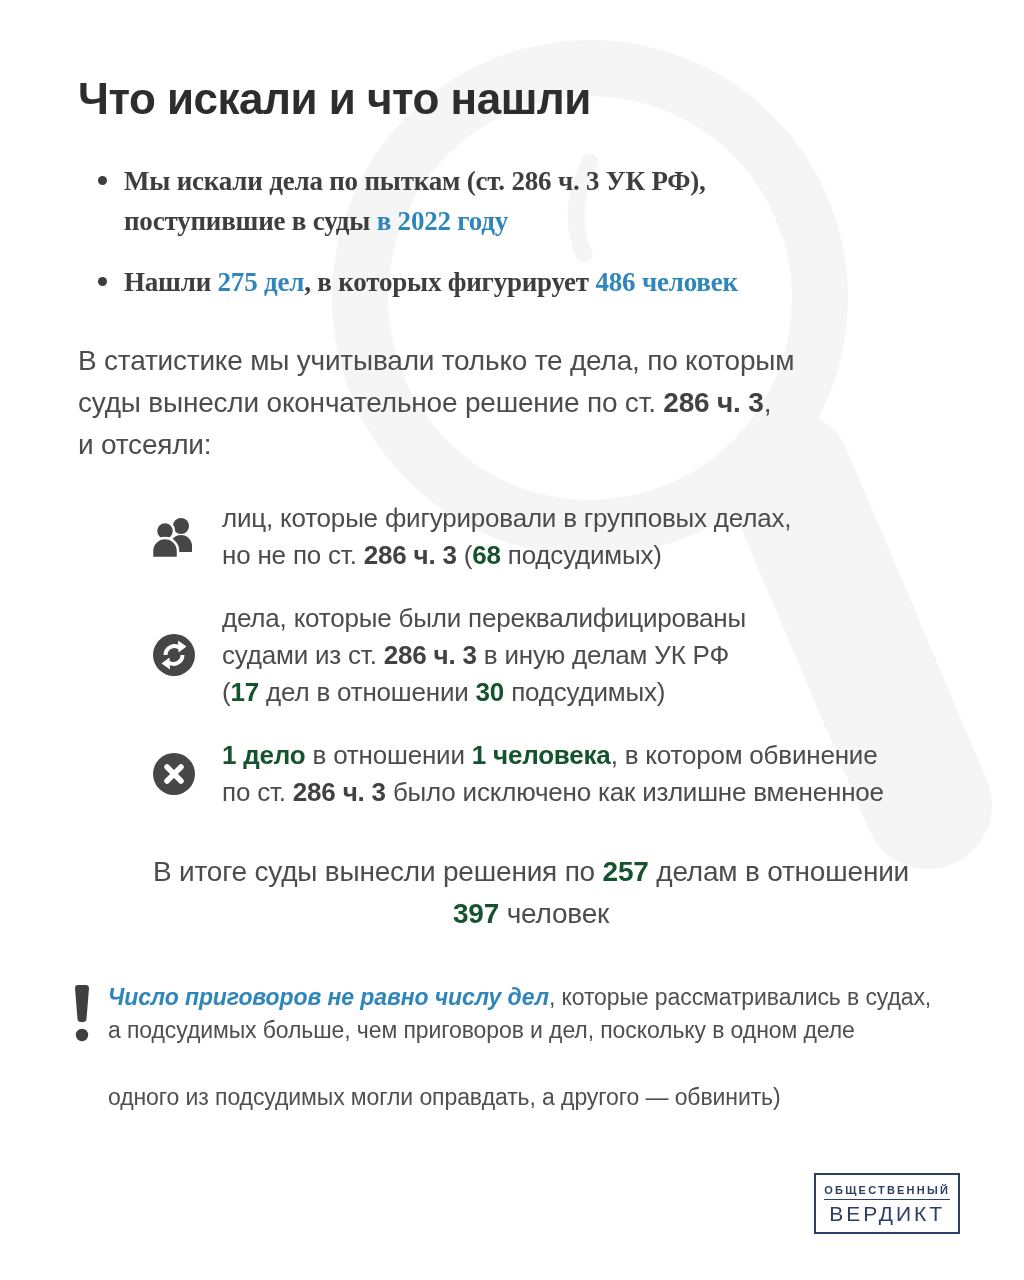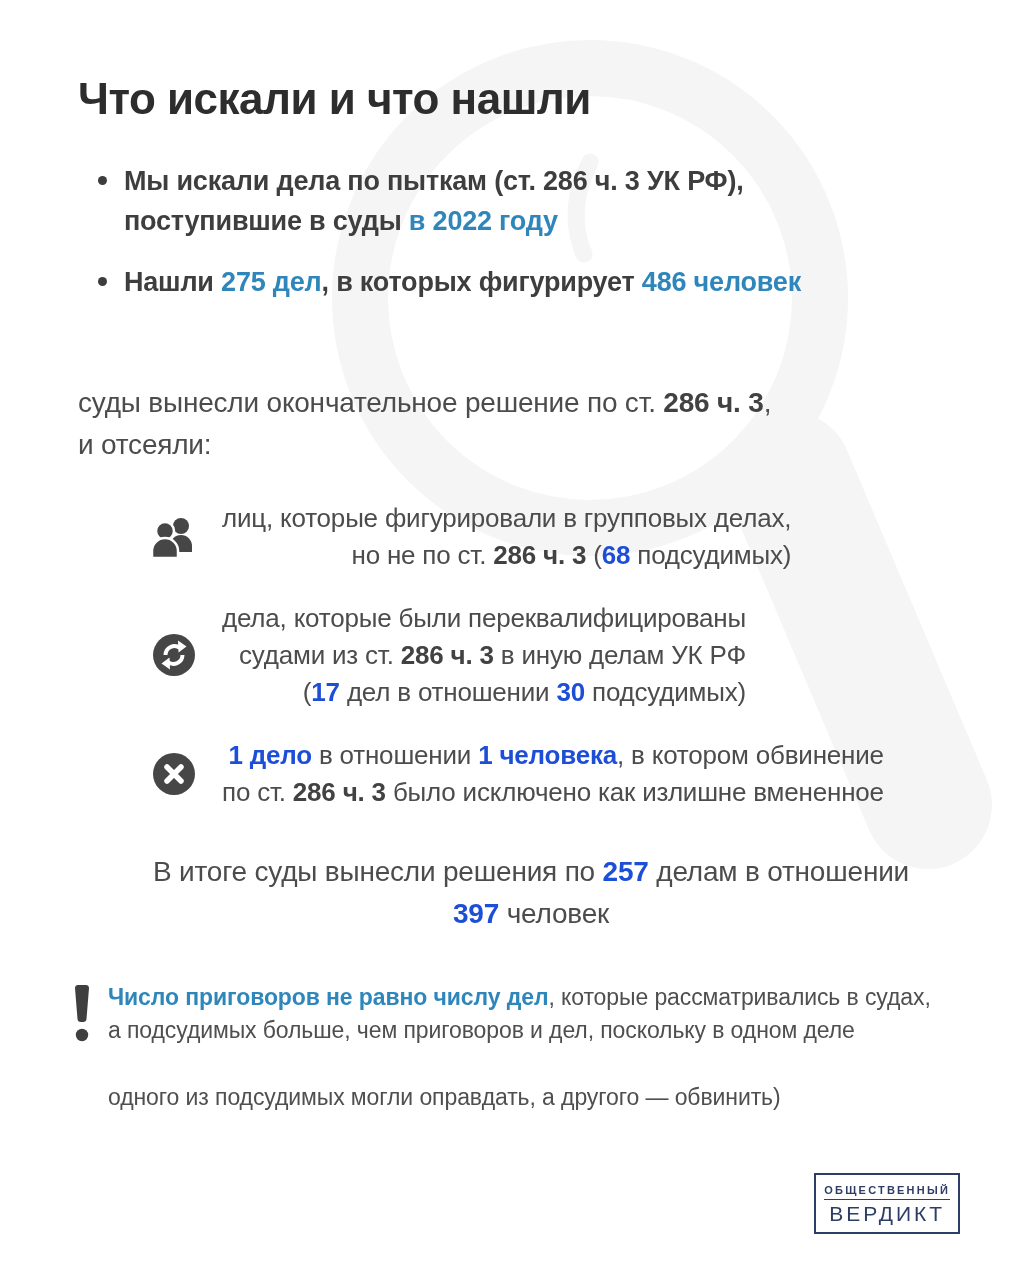--- a/index.html
+++ b/index.html
@@ -13,39 +13,39 @@
   .content{position:relative;z-index:1;padding:74px 40px 0 78px;}
 
   h1.title{
     margin:0 0 36px 0;font-size:44px;line-height:1.15;font-weight:800;
     color:#2d2d2d;letter-spacing:-0.5px;
   }
 
   .bullets{list-style:none;margin:0 0 38px 0;padding:0 0 0 20px;}
   .bullet{display:flex;margin-bottom:21px;}
   .dot{flex:0 0 auto;width:9px;height:9px;border-radius:50%;background:#3d3d3d;margin:15px 17px 0 0;}
-  .btext{margin:0;font-size:27px;font-weight:700;line-height:40px;color:#3e3e3e;letter-spacing:-0.2px;}
+  .btext{margin:0;font-size:27px;font-weight:700;line-height:40px;color:#3e3e3e;letter-spacing:-0.2px;font-family:Liberation Serif, serif;}
 
   .hl{color:#2e86ba;}
-  .hl-b{color:#1d4ed8;font-weight:700;}
+  .hl-b{color:#14532d;font-weight:700;}
   .art{font-weight:700;color:#424242;}
 
   .intro{margin:0 0 34px 0;font-size:28px;line-height:42px;color:#4c4c4c;letter-spacing:-0.2px;}
 
   .items{margin:0 0 40px 0;}
-  .item{display:flex;align-items:center;margin:0 0 26px 72px;text-align:right;}
+  .item{display:flex;align-items:center;margin:0 0 26px 72px;}
   .item .ic{flex:0 0 48px;margin-right:24px;display:flex;justify-content:center;align-items:center;}
   .itext{margin:0;font-size:26px;line-height:37px;color:#4c4c4c;letter-spacing:-0.2px;}
 
   .summary{margin:0 0 46px 0;font-size:28px;line-height:42px;color:#4c4c4c;letter-spacing:-0.2px;text-align:center;}
 
   .note{display:flex;margin-left:-8px;}
   .note .ex{flex:0 0 auto;margin:4px 14px 0 0;}
   .ntext{margin:0;font-size:23px;line-height:33.5px;color:#4f4f4f;letter-spacing:-0.1px;}
-  .nlead{color:#2e86ba;font-weight:700;}
+  .nlead{color:#2e86ba;font-weight:700;font-style:italic;}
 
   .logo{
     position:absolute;right:64px;bottom:46px;z-index:2;
     border:2px solid #2e3d66;color:#2e3d66;
     padding:9px 8px 6px 8px;text-align:center;background:transparent;
   }
   .logo-top{display:block;font-size:11px;font-weight:700;letter-spacing:2.2px;
     padding-bottom:3px;border-bottom:1.5px solid #2e3d66;margin-bottom:2px;white-space:nowrap;}
   .logo-bottom{display:block;font-size:21px;font-weight:500;letter-spacing:3px;white-space:nowrap;}
 </style>
@@ -72,21 +72,21 @@
     </li>
     <li class="bullet">
       <span class="dot"></span>
       <p class="btext">
         <span>Нашли </span><span class="hl">275 дел</span><span>, в которых фигурирует </span><span class="hl">486 человек</span>
       </p>
     </li>
   </ul>
 
   <p class="intro">
-    <br>
+    <span>В статистике мы учитывали только те дела, по которым</span><br>
     <span>суды вынесли окончательное решение по ст. </span><span class="art">286 ч. 3</span><span>,</span><br>
     <span>и  отсеяли:</span>
   </p>
 
   <div class="items">
 
     <div class="item">
       <span class="ic">
         <svg width="48" height="44" viewBox="0 0 48 44">
           <g fill="#464646">

